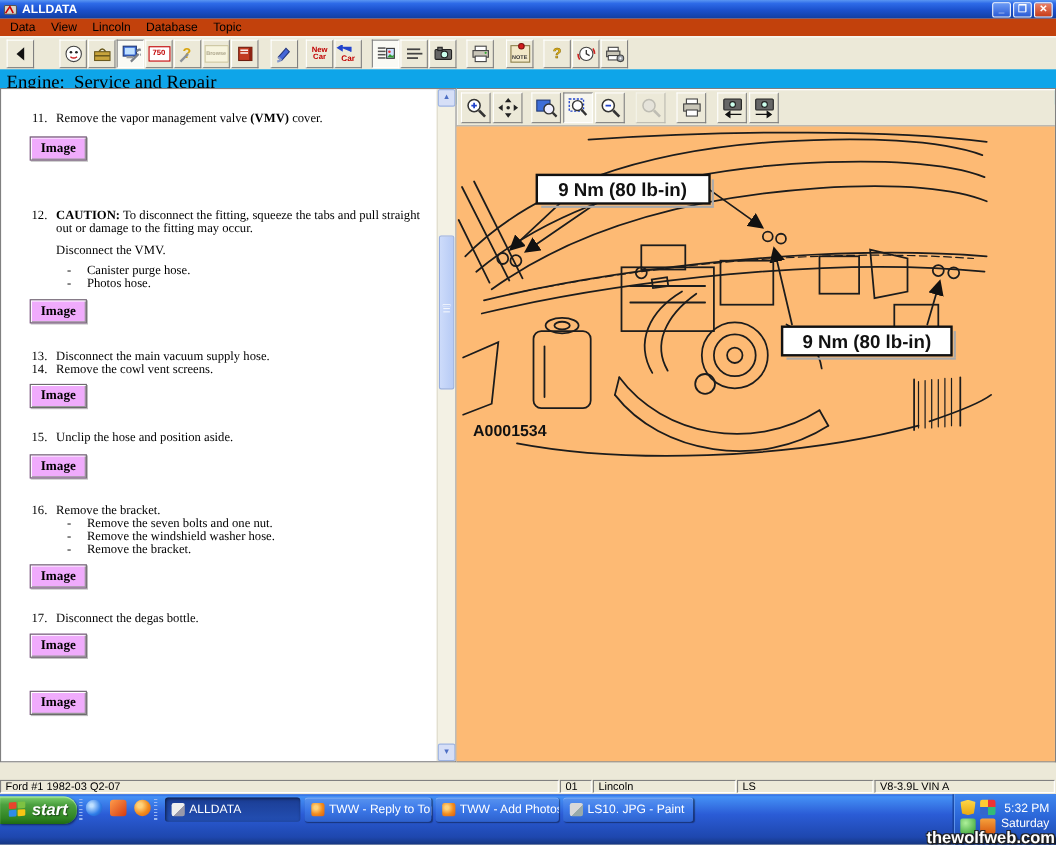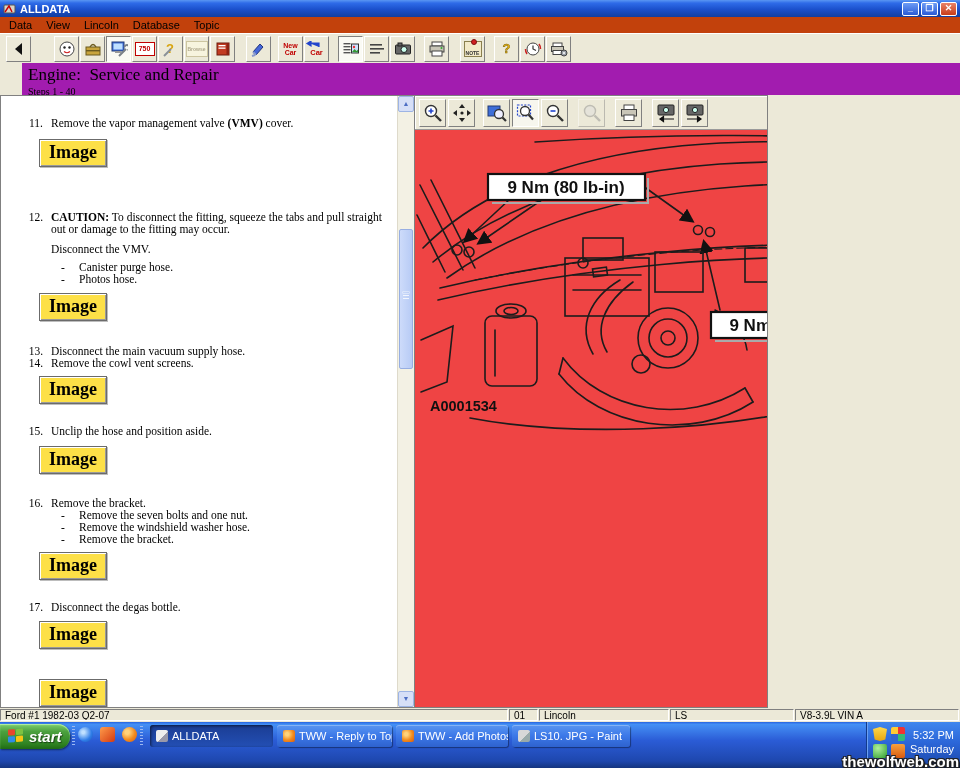--- a/index.html
+++ b/index.html
@@ -33,41 +33,41 @@
   .gap6{margin-left:6px;} .gap10{margin-left:10px;} .gap22{margin-left:22px;} .gap8{margin-left:8px;}
   .tinytxt { font-weight:bold; color:#C00000; font-size:7px; line-height:7px; text-align:center; width:24px; }
   .notebox { width:18px; height:16px; background:#F2E9C8; border:1px solid #8a7f4e; position:relative;
     font-size:5px; font-weight:bold; color:#333; text-align:center; line-height:22px; }
   .notebox .pin { position:absolute; left:6px; top:-3px; width:6px; height:6px; border-radius:50%;
     background:#D21F1F; border:1px solid #7d0f0f; }
   .browsebox { width:22px; height:16px; background:#F7F4DE; border:1px solid #CCC5A0;
     font-size:5px; color:#AFA88D; text-align:center; line-height:15px; font-weight:bold; }
 
   
-  .header { height:32px; background:#a21caf; padding:2px 6px 0 6px;margin-left:22px; }
+  .header { height:32px; background:#0ea5e9; padding:2px 6px 0 6px; }
   .header .h1 { font-family:"Liberation Serif", serif; font-size:17px; color:#000; white-space:pre; }
   .header .h2 { font-family:"Liberation Serif", serif; font-size:10px; color:#000; margin-top:1px; }
 
   
-  .main { position:absolute; top:95px; left:0; width:768px; height:613px; display:flex; }
+  .main { position:absolute; top:80px; left:0; width:960px; height:613px; display:flex; }
 
   
   .left-panel { width:415px; height:613px; background:#fff; border:1px solid #808080;
     position:relative; overflow:hidden; }
   .article { position:absolute; top:0; left:0; right:17px; bottom:0; overflow:hidden;
     padding:21px 6px 0 22px; font-family:"Liberation Serif", serif; font-size:11.5px; color:#000; line-height:12px; }
   .step { display:flex; margin-bottom:0; }
   .step .num { width:20px; flex:0 0 auto; text-align:right; margin-right:8px; }
   .step .txt { flex:1; }
   .sub { display:flex; padding-left:38px; margin-top:0; }
   .sub .dash { width:10px; flex:0 0 auto; margin-right:8px; text-align:left; }
   .para { padding-left:28px; }
-  .img-btn { display:inline-block; margin:10px 0 0 16px; padding:2px 9px 3px 9px;
-    font-family:"Liberation Serif", serif; font-size:18px; font-weight:bold; color:#000;
-    background:#fde047; border:1px solid #6b6b6b;
+  .img-btn { display:inline-block; margin:10px 0 0 4px; padding:2px 9px 3px 9px;
+    font-family:"Liberation Serif", serif; font-size:12px; font-weight:bold; color:#000;
+    background:#f0abfc; border:1px solid #6b6b6b;
     box-shadow:inset 1px 1px 0 #fff, inset -1px -1px 0 #999, 1px 1px 0 #bdbdbd; }
   .mb10{margin-bottom:10px;} .mb8{margin-bottom:8px;} .mb22{margin-bottom:22px;} .mb6{margin-bottom:6px;}
 
   
   .scrollbar { position:absolute; top:0; right:0; width:17px; height:100%; background:#F3F1E4;
     border-left:1px solid #DEDACB; }
   .sb-btn { position:absolute; left:0; width:16px; height:16px; background:#D6DFF7;
     border:1px solid #9DB4E4; border-radius:2px; color:#4D6EC4; font-size:7px; text-align:center; line-height:14px; }
   .sb-up { top:0; } .sb-down { bottom:0; }
   .sb-thumb { position:absolute; left:1px; width:14px; top:133px; height:140px; border-radius:2px;
@@ -76,21 +76,21 @@
     box-shadow:0 0 0 .5px #fff, 0 3px 0 0 #fff, 0 6px 0 0 #fff; opacity:.8; }
 
   
   .right-panel { flex:1; height:613px; display:flex; flex-direction:column; border:1px solid #808080; border-left:none; }
   .img-toolbar { height:34px; background:#ECE9D8; display:flex; align-items:center; padding:0 4px;
     border-bottom:1px solid #9a9a9a; box-shadow:inset 1px 1px 0 #fff; }
   .itbtn { width:27px; height:28px; margin-right:2px; display:flex; align-items:center; justify-content:center;
     background:#ECE9D8; border:1px solid; border-color:#FFFFFF #808080 #808080 #FFFFFF; }
   .itbtn.pressed { border-color:#808080 #FFFFFF #FFFFFF #808080; background:#F7F6EE; }
   .itbtn.disabled { opacity:.45; }
-  .img-area { flex:1; background:#ef4444; position:relative; overflow:hidden; }
+  .img-area { flex:1; background:#fdba74; position:relative; overflow:hidden; }
   .img-area svg.diagram { position:absolute; left:0; top:0; }
 
   
   .statusbar { position:absolute; top:708px; left:0; width:960px; height:14px; background:#ECE9D8;
     display:flex; font-size:10px; color:#000; padding-top:1px; }
   .scell { height:12px; border:1px solid; border-color:#808080 #fff #fff #808080;
     padding:0 4px; line-height:11px; margin-right:1px; overflow:hidden; white-space:nowrap; }
   .sc0{width:508px;} .sc1{width:29px;} .sc2{width:130px;} .sc3{width:124px;} .sc4{flex:1;}
 
   

